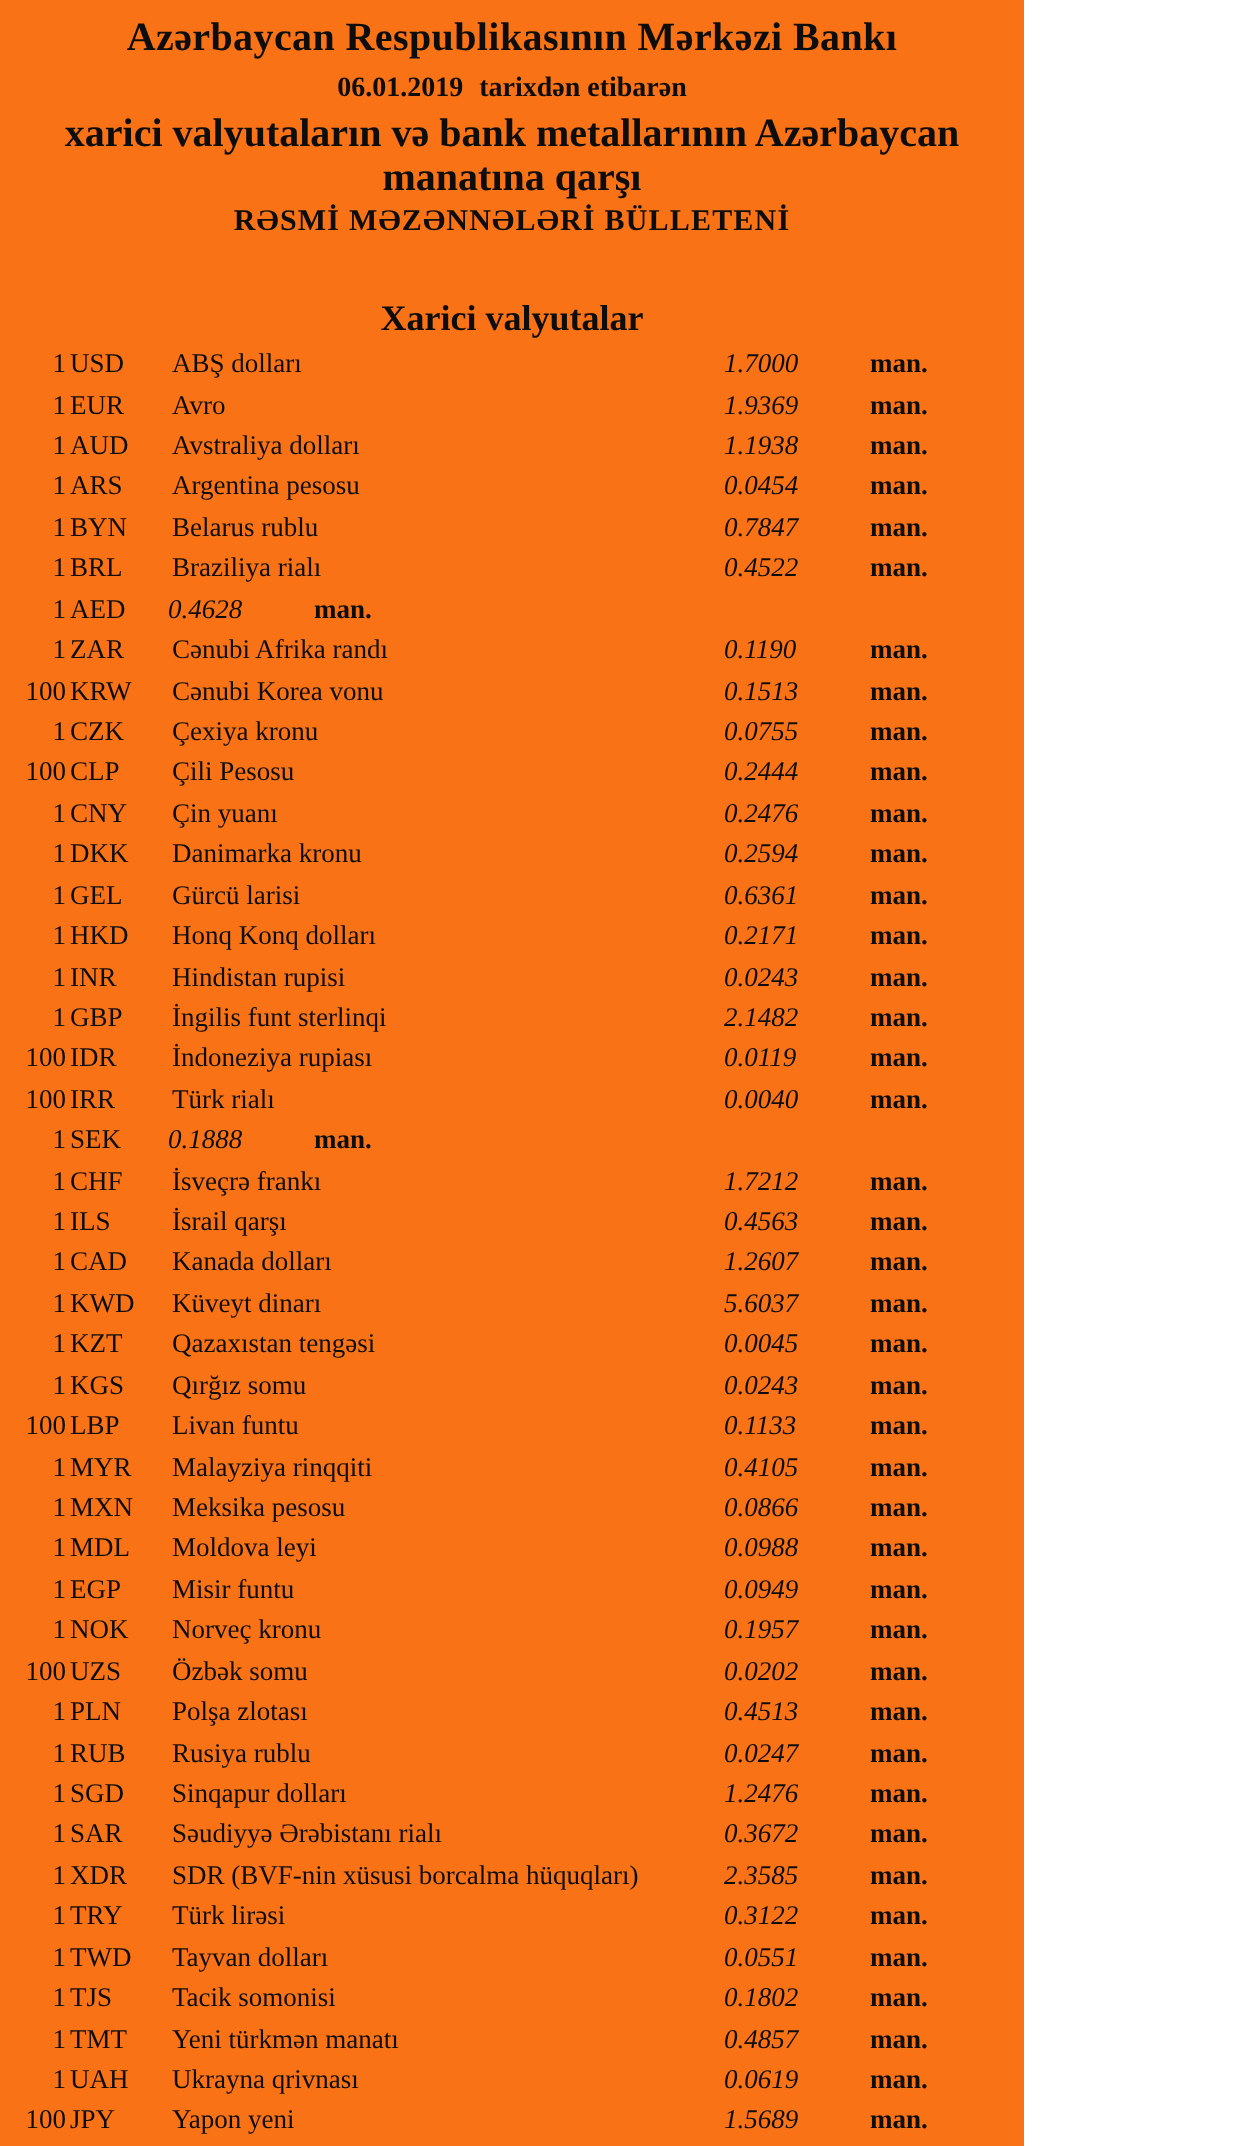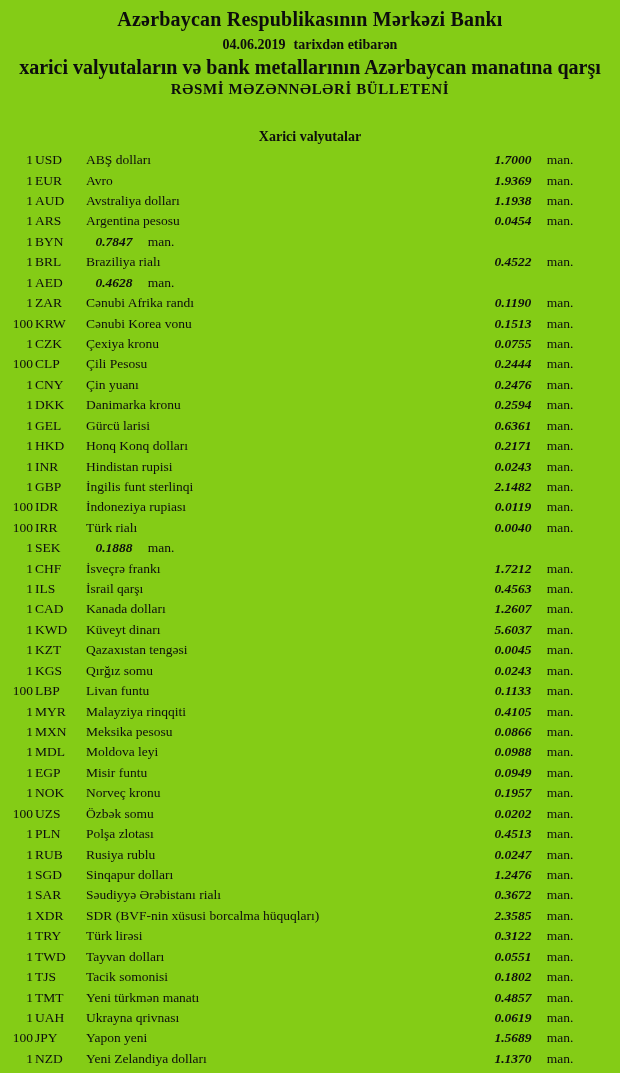--- a/index.html
+++ b/index.html
@@ -1,21 +1,21 @@
 <!DOCTYPE html>
 <html><head>
 <meta charset="utf-8">
 <style>
   * { margin: 0; padding: 0; box-sizing: border-box; }
   html, body { background: #ffffff; }
   .page {
     position: relative;
-    width: 620px;
+    width: 512px;
     height: 1073px;
-    background: #84cc16;
+    background: #f97316;
     color: #0d0d0d;
     font-family: "Liberation Serif", "DejaVu Serif", serif;
     overflow: hidden;
   }
   .header { padding-top: 4px; text-align: center; }
   .title {
     font-size: 20px;
     font-weight: bold;
     line-height: 30px;
     letter-spacing: 0.2px;
@@ -33,55 +33,55 @@
   }
   .bulletin {
     font-size: 15px;
     font-weight: bold;
     line-height: 22px;
     letter-spacing: 0.6px;
   }
   .section-title {
     margin-top: 26px;
     text-align: center;
-    font-size: 14px;
+    font-size: 18px;
     font-weight: bold;
     line-height: 22px;
   }
   .rates {
     margin-top: 2px;
     padding-right: 43px;
   }
   .row {
     display: flex;
     align-items: center;
     height: 20.43px;
     font-size: 13.5px;
   }
   .nominal { width: 33px; text-align: right; white-space: nowrap; }
   .code { width: 49px; margin-left: 2px; text-align: left; white-space: nowrap; }
   .name { flex: 1; padding-left: 2px; white-space: nowrap; overflow: hidden; }
   .rate {
     width: 60px;
-    text-align: center;
-    font-weight: bold;
+    text-align: left;
+    font-weight: normal;
     font-style: italic;
     white-space: nowrap;
   }
-  .unit { width: 34px; text-align: center; white-space: nowrap; }
+  .unit { width: 34px; margin-left: 13px; text-align: left; white-space: nowrap; font-weight: bold; }
 </style>
 </head>
 <body>
 
 <div class="page">
 
   <div class="header">
     <div class="title">Azərbaycan Respublikasının Mərkəzi Bankı</div>
     <div class="dateline">
-      <span>04.06.2019</span><span class="suffix">tarixdən etibarən</span>
+      <span>06.01.2019</span><span class="suffix">tarixdən etibarən</span>
     </div>
     <div class="subtitle">xarici valyutaların və bank metallarının Azərbaycan manatına qarşı</div>
     <div class="bulletin">RƏSMİ MƏZƏNNƏLƏRİ BÜLLETENİ</div>
   </div>
 
   <div class="section-title">Xarici valyutalar</div>
 
   <div class="rates">
   <div class="row">
     <span class="nominal">1</span>
@@ -111,20 +111,21 @@
     <span class="nominal">1</span>
     <span class="code">ARS</span>
     <span class="name">Argentina pesosu</span>
     <span class="rate">0.0454</span>
     <span class="unit">man.</span>
   </div>
 
   <div class="row">
     <span class="nominal">1</span>
     <span class="code">BYN</span>
+    <span class="name">Belarus rublu</span>
     <span class="rate">0.7847</span>
     <span class="unit">man.</span>
   </div>
 
   <div class="row">
     <span class="nominal">1</span>
     <span class="code">BRL</span>
     <span class="name">Braziliya rialı</span>
     <span class="rate">0.4522</span>
     <span class="unit">man.</span>

